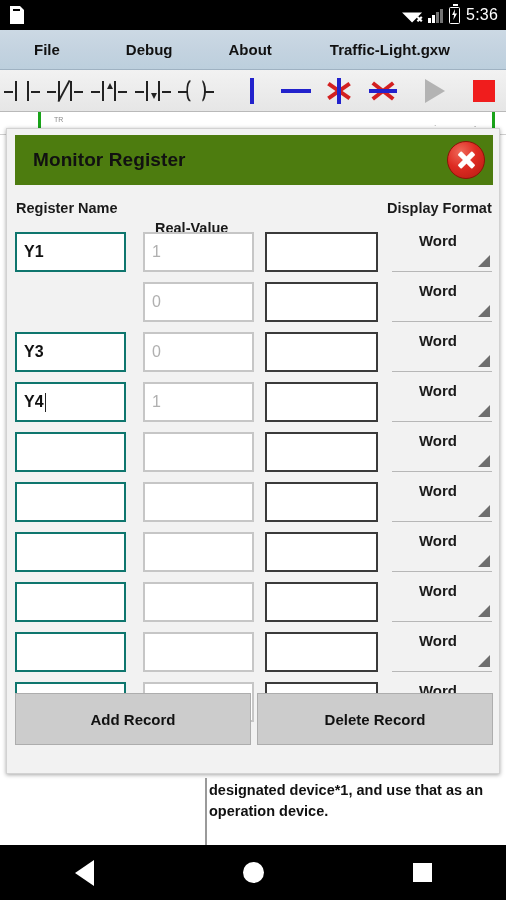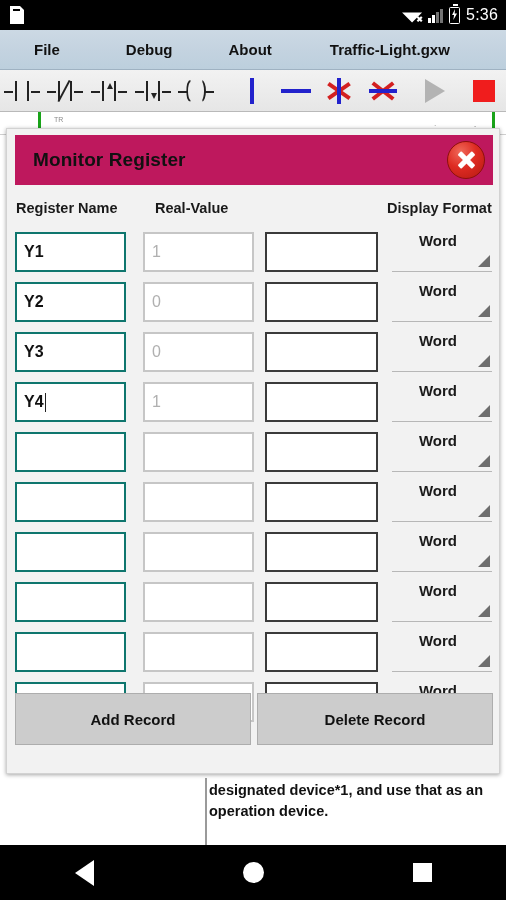--- a/index.html
+++ b/index.html
@@ -135,21 +135,21 @@
   
   #dialog {
     position: absolute; left: 6px; top: 128px; width: 494px; height: 646px;
     background: #f2f2f2;
     border: 1px solid #d2d2d2;
     box-shadow: 0 1px 4px rgba(0,0,0,.35);
     overflow: hidden;
   }
   #dialog-titlebar {
     position: absolute; left: 8px; top: 6px; width: 478px; height: 50px;
-    background: #be185d;
+    background: #4d7c0f;
     display: flex; align-items: center;
   }
   #dialog-title {
     margin-left: 18px; font-size: 19px; font-weight: 600; color: #111; letter-spacing: .1px;
   }
   #close-btn {
     position: absolute; right: 8px; top: 50%; transform: translateY(-50%);
     width: 38px; height: 38px; border-radius: 50%;
     background: radial-gradient(circle at 35% 28%, #f06a5a 0%, #de2b22 45%, #b51a12 100%);
     border: 1px solid #8d1109;
@@ -157,21 +157,21 @@
   }
   #close-btn .xg { position: relative; width: 20px; height: 20px; }
   #close-btn .xg i { position: absolute; left: 8px; top: 0; width: 5px; height: 20px; background: #fff; border-radius: 1px; }
   #close-btn .xg i:first-child { transform: rotate(45deg); }
   #close-btn .xg i:last-child  { transform: rotate(-45deg); }
 
   
   #col-headers { position: absolute; left: 0; top: 62px; width: 494px; height: 38px; }
   .col-label { position: absolute; font-size: 14.5px; color: #1a1a1a; font-weight: 600; top: 9px; }
   #hdr-register-name { left: 9px; }
-  #hdr-real-value    { left: 148px; }
+  #hdr-real-value    { left: 148px; margin-top: 20px; }
   #hdr-set-value {
     position: absolute; left: 250px; top: 0; width: 123px; height: 38px;
     background: linear-gradient(to bottom, #d6d6d6, #c9c9c9);
     border: 1px solid #9b9b9b;
     display: flex; align-items: center; justify-content: center;
     font-size: 14.5px; font-weight: 700; color: #111;
   }
   #hdr-display-format { left: 380px; }
 
   
@@ -370,23 +370,20 @@
         <div class="cell-input cell-set">
             <span></span>
           </div>
         <div class="spinner">
           <span class="sp-text">Word</span>
           <span class="sp-arrow"></span>
         </div>
       </div>
 
       <div class="row" style="top:50px">
-        <div class="cell-input cell-name">
-            <span>Y2</span>
-          </div>
         <div class="cell-input cell-real">
             <span>0</span>
           </div>
         <div class="cell-input cell-set">
             <span></span>
           </div>
         <div class="spinner">
           <span class="sp-text">Word</span>
           <span class="sp-arrow"></span>
         </div>

